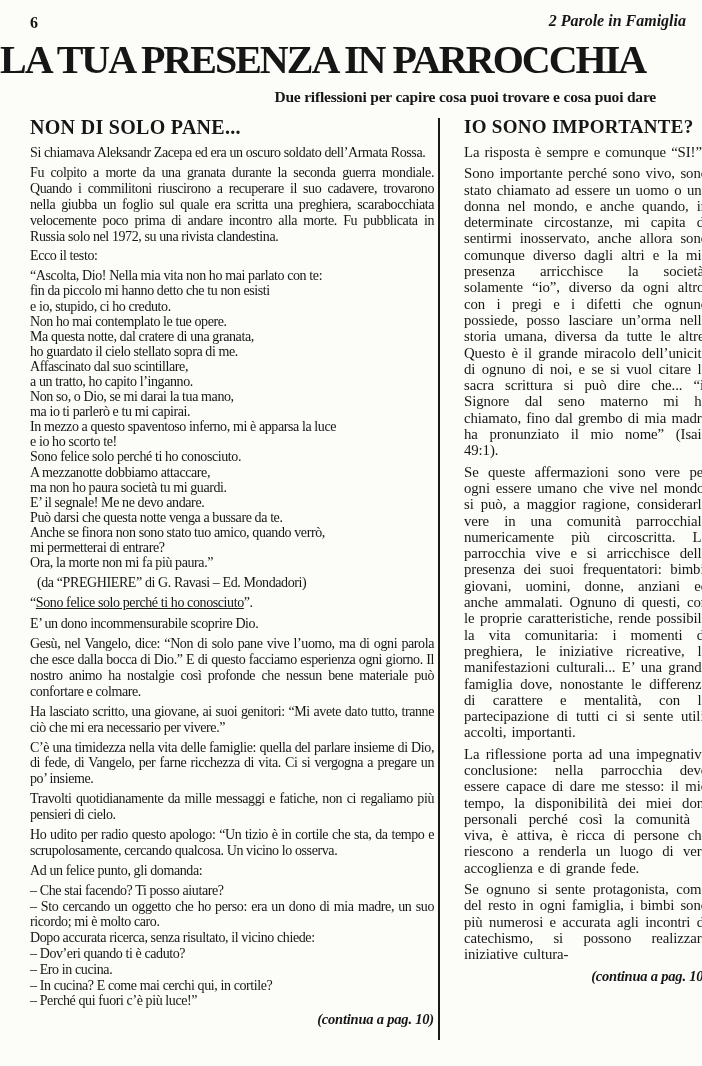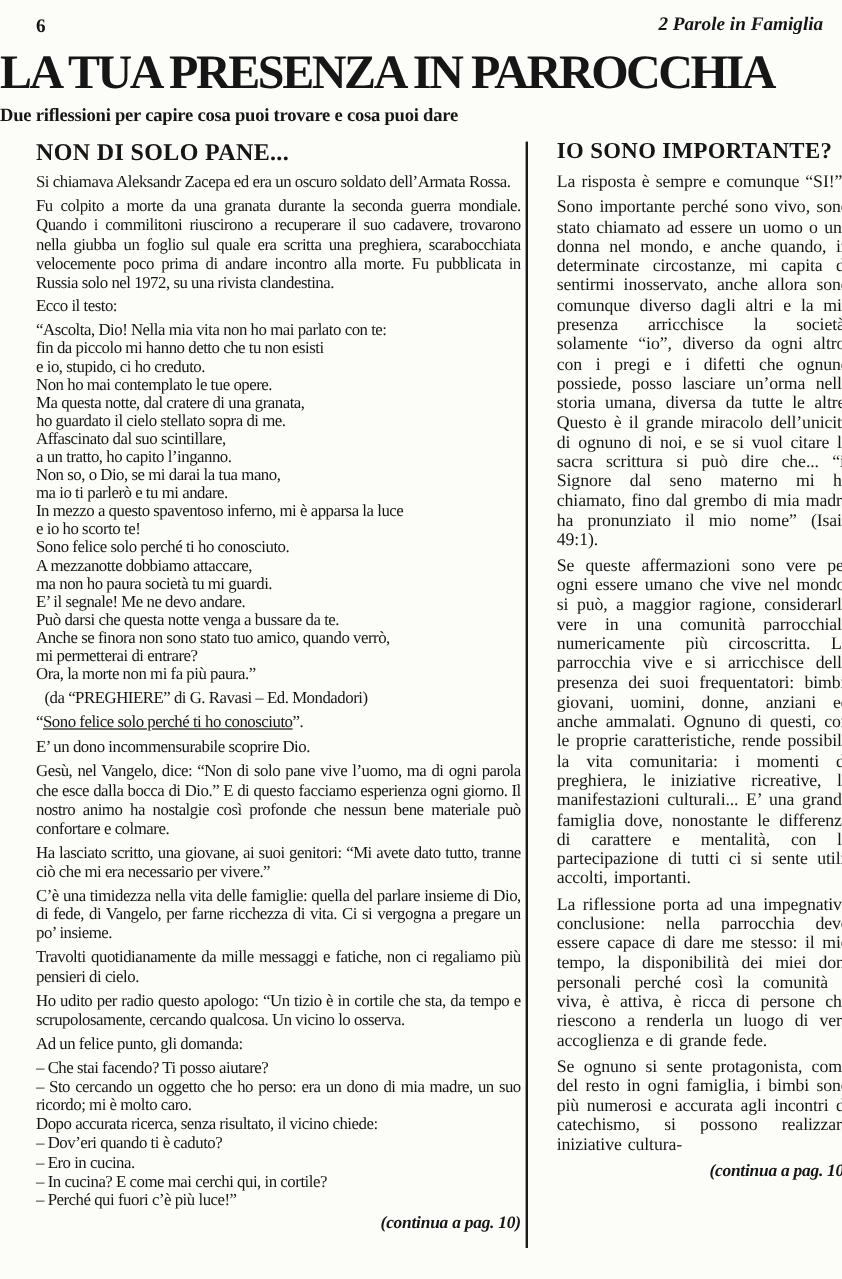--- a/index.html
+++ b/index.html
@@ -17,21 +17,21 @@
   .page-num{position:absolute;left:0;top:2px;font-size:16px;font-weight:700;}
   .head-right{position:absolute;right:0;top:0;font-size:16px;font-weight:700;font-style:italic;}
   
   .main-title{
     position:absolute;top:36px;left:0;width:636px;
     text-align:center;font-size:40px;font-weight:700;
     letter-spacing:-2px;white-space:nowrap;
   }
   .subtitle{
     position:absolute;top:88px;left:0;width:656px;
-    text-align:left;font-size:15.5px;font-weight:700;letter-spacing:-0.2px;
+    text-align:right;font-size:15.5px;font-weight:700;letter-spacing:-0.2px;
   }
   
   .col-left{position:absolute;left:30px;top:116px;width:404px;}
   .col-right{position:absolute;left:464px;top:116px;width:244px;}
   .col-divider{position:absolute;left:438px;top:118px;width:1.5px;height:922px;background:#1a1a1a;}
   .section-heading{font-size:20px;font-weight:700;letter-spacing:0.3px;margin:0 0 6px 0;}
   .col-right .section-heading{font-size:19px;}
   
   .col-left p.just{
     margin:0 0 4px 0;text-align:justify;font-size:14px;line-height:15.9px;
@@ -77,21 +77,21 @@
     <div class="poem">
       <div class="poem-line">“Ascolta, Dio! Nella mia vita non ho mai parlato con te:</div>
       <div class="poem-line">fin da piccolo mi hanno detto che tu non esisti</div>
       <div class="poem-line">e io, stupido, ci ho creduto.</div>
       <div class="poem-line">Non ho mai contemplato le tue opere.</div>
       <div class="poem-line">Ma questa notte, dal cratere di una granata,</div>
       <div class="poem-line">ho guardato il cielo stellato sopra di me.</div>
       <div class="poem-line">Affascinato dal suo scintillare,</div>
       <div class="poem-line">a un tratto, ho capito l’inganno.</div>
       <div class="poem-line">Non so, o Dio, se mi darai la tua mano,</div>
-      <div class="poem-line">ma io ti parlerò e tu mi andare.</div>
+      <div class="poem-line">ma io ti parlerò e tu mi capirai.</div>
       <div class="poem-line">In mezzo a questo spaventoso inferno, mi è apparsa la luce</div>
       <div class="poem-line">e io ho scorto te!</div>
       <div class="poem-line">Sono felice solo perché ti ho conosciuto.</div>
       <div class="poem-line">A mezzanotte dobbiamo attaccare,</div>
       <div class="poem-line">ma non ho paura società tu mi guardi.</div>
       <div class="poem-line">E’ il segnale! Me ne devo andare.</div>
       <div class="poem-line">Può darsi che questa notte venga a bussare da te.</div>
       <div class="poem-line">Anche se finora non sono stato tuo amico, quando verrò,</div>
       <div class="poem-line">mi permetterai di entrare?</div>
       <div class="poem-line">Ora, la morte non mi fa più paura.”</div>

